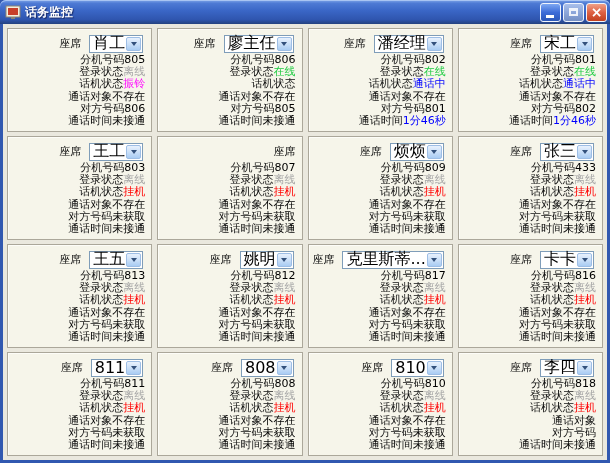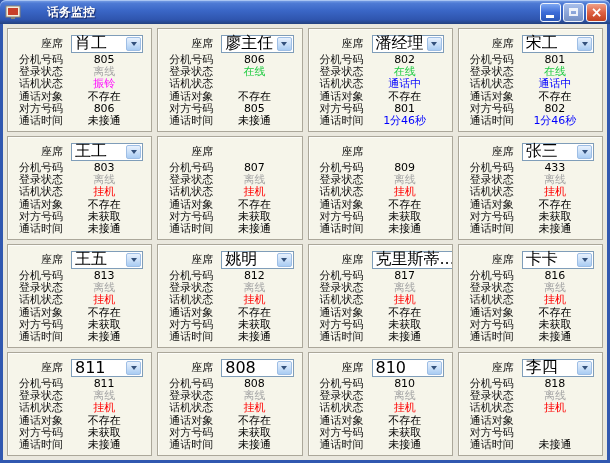--- a/index.html
+++ b/index.html
@@ -9,21 +9,20 @@
     background:#3158B0;
     position:relative;
   }
   .titlebar {
     height:24px; width:610px;
     border-radius:6px 6px 0 0;
     background:linear-gradient(180deg,#7FA5E8 0%,#4E7AD4 14%,#3A66C6 45%,#2F55AE 82%,#24427F 100%);
     display:flex; align-items:center;
     padding:0 3px 0 5px;
     box-shadow:inset 0 1px 0 #A9C4F2;
-    gap:22px;
   }
   .app-icon { width:16px; height:16px; margin-right:4px; flex:0 0 auto; }
   .title-text {
     color:#FFFFFF; font-weight:bold; font-size:12px;
     text-shadow:1px 1px 1px rgba(0,0,40,0.6);
     flex:1 1 auto; white-space:nowrap; overflow:hidden;
   }
   .win-buttons { display:flex; gap:2px; }
   .wbtn {
     width:21px; height:19px; border-radius:3px;
@@ -46,20 +45,21 @@
     grid-template-rows:repeat(4,1fr);
     gap:4px 5px;
   }
   .panel {
     background:#F6F5EA;
     border:1px solid #ABA79A;
     box-shadow:inset 1px 1px 0 #FDFDF8;
     padding:5px 6px 4px 5px;
     display:flex; flex-direction:column; justify-content:space-between;
     overflow:hidden;
+    align-items:flex-end;
   }
   .row { display:flex; align-items:center; min-height:12px; }
   .seat-row { min-height:19px; }
   .lbl {
     width:50px; flex:0 0 auto; text-align:right;
     font-size:11px; color:#101010; white-space:nowrap;
   }
   .val {
     flex:1 1 auto; text-align:center; font-size:11px; color:#000;
     white-space:nowrap; overflow:hidden;
@@ -312,20 +312,26 @@
           <span class="val">未获取</span>
         </div>
         <div class="row">
           <span class="lbl">通话时间</span>
           <span class="val" style="color: rgb(0, 0, 0);">未接通</span>
         </div>
       </div>
       <div class="panel">
         <div class="row seat-row">
           <span class="lbl">座席</span>
+          <div class="combo">
+            <span class="combo-text">烦烦</span>
+            <span class="combo-btn">
+              <span class="arrow-down"></span>
+            </span>
+          </div>
         </div>
         <div class="row">
           <span class="lbl">分机号码</span>
           <span class="val">809</span>
         </div>
         <div class="row">
           <span class="lbl">登录状态</span>
           <span class="val" style="color: rgb(166, 166, 166);">离线</span>
         </div>
         <div class="row">

